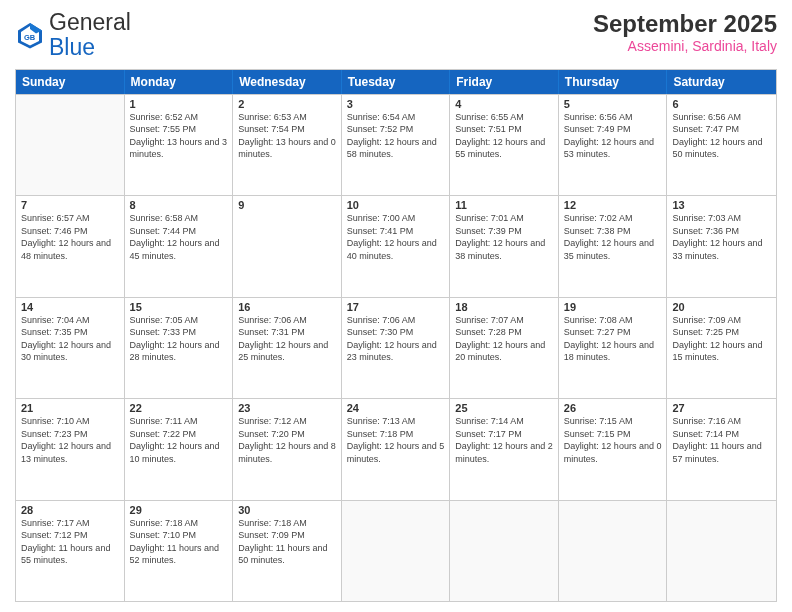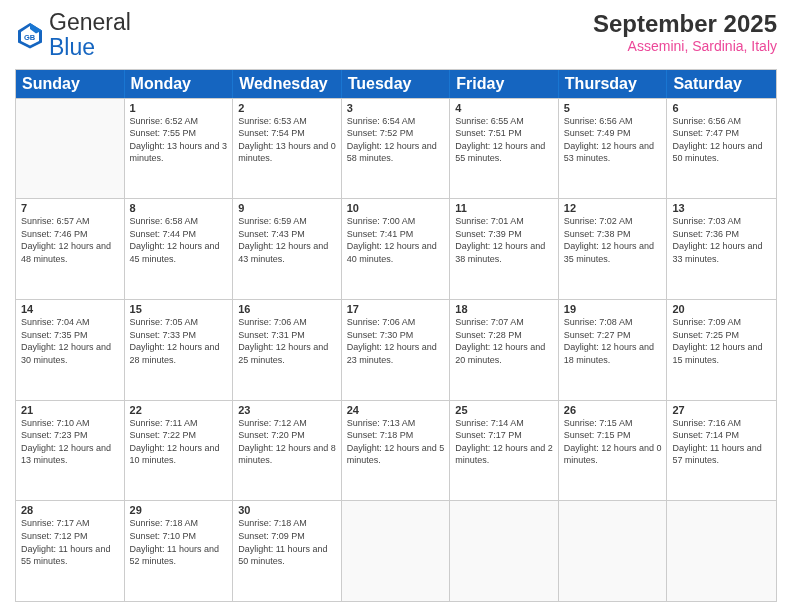--- a/index.html
+++ b/index.html
@@ -57,21 +57,21 @@
       flex-direction: column;
       border: 1px solid #ccc;
     }
     .cal-header-row {
       display: grid;
       grid-template-columns: repeat(7, 1fr);
       background: #1565c0;
     }
     .cal-header-cell {
       color: #fff;
-      font-size: 16px;
+      font-size: 12px;
       font-weight: bold;
       padding: 5px 6px;
       text-align: left;
       border-right: 1px solid #1976d2;
     }
     .cal-header-cell:last-child { border-right: none; }
     .cal-body {
       display: flex;
       flex-direction: column;
       flex: 1;
@@ -169,21 +169,20 @@
           <div class="cal-cell">
             <div class="day-number">7</div>
             <div class="day-info">Sunrise: 6:57 AM<br>Sunset: 7:46 PM<br>Daylight: 12 hours and 48 minutes.</div>
           </div>
           <div class="cal-cell">
             <div class="day-number">8</div>
             <div class="day-info">Sunrise: 6:58 AM<br>Sunset: 7:44 PM<br>Daylight: 12 hours and 45 minutes.</div>
           </div>
           <div class="cal-cell">
             <div class="day-number">9</div>
-            <div class="day-info">Sunrise: 6:59 AM<br>Sunset: 7:43 PM<br>Daylight: 12 hours and 43 minutes.</div>
           </div>
           <div class="cal-cell">
             <div class="day-number">10</div>
             <div class="day-info">Sunrise: 7:00 AM<br>Sunset: 7:41 PM<br>Daylight: 12 hours and 40 minutes.</div>
           </div>
           <div class="cal-cell">
             <div class="day-number">11</div>
             <div class="day-info">Sunrise: 7:01 AM<br>Sunset: 7:39 PM<br>Daylight: 12 hours and 38 minutes.</div>
           </div>
           <div class="cal-cell">

